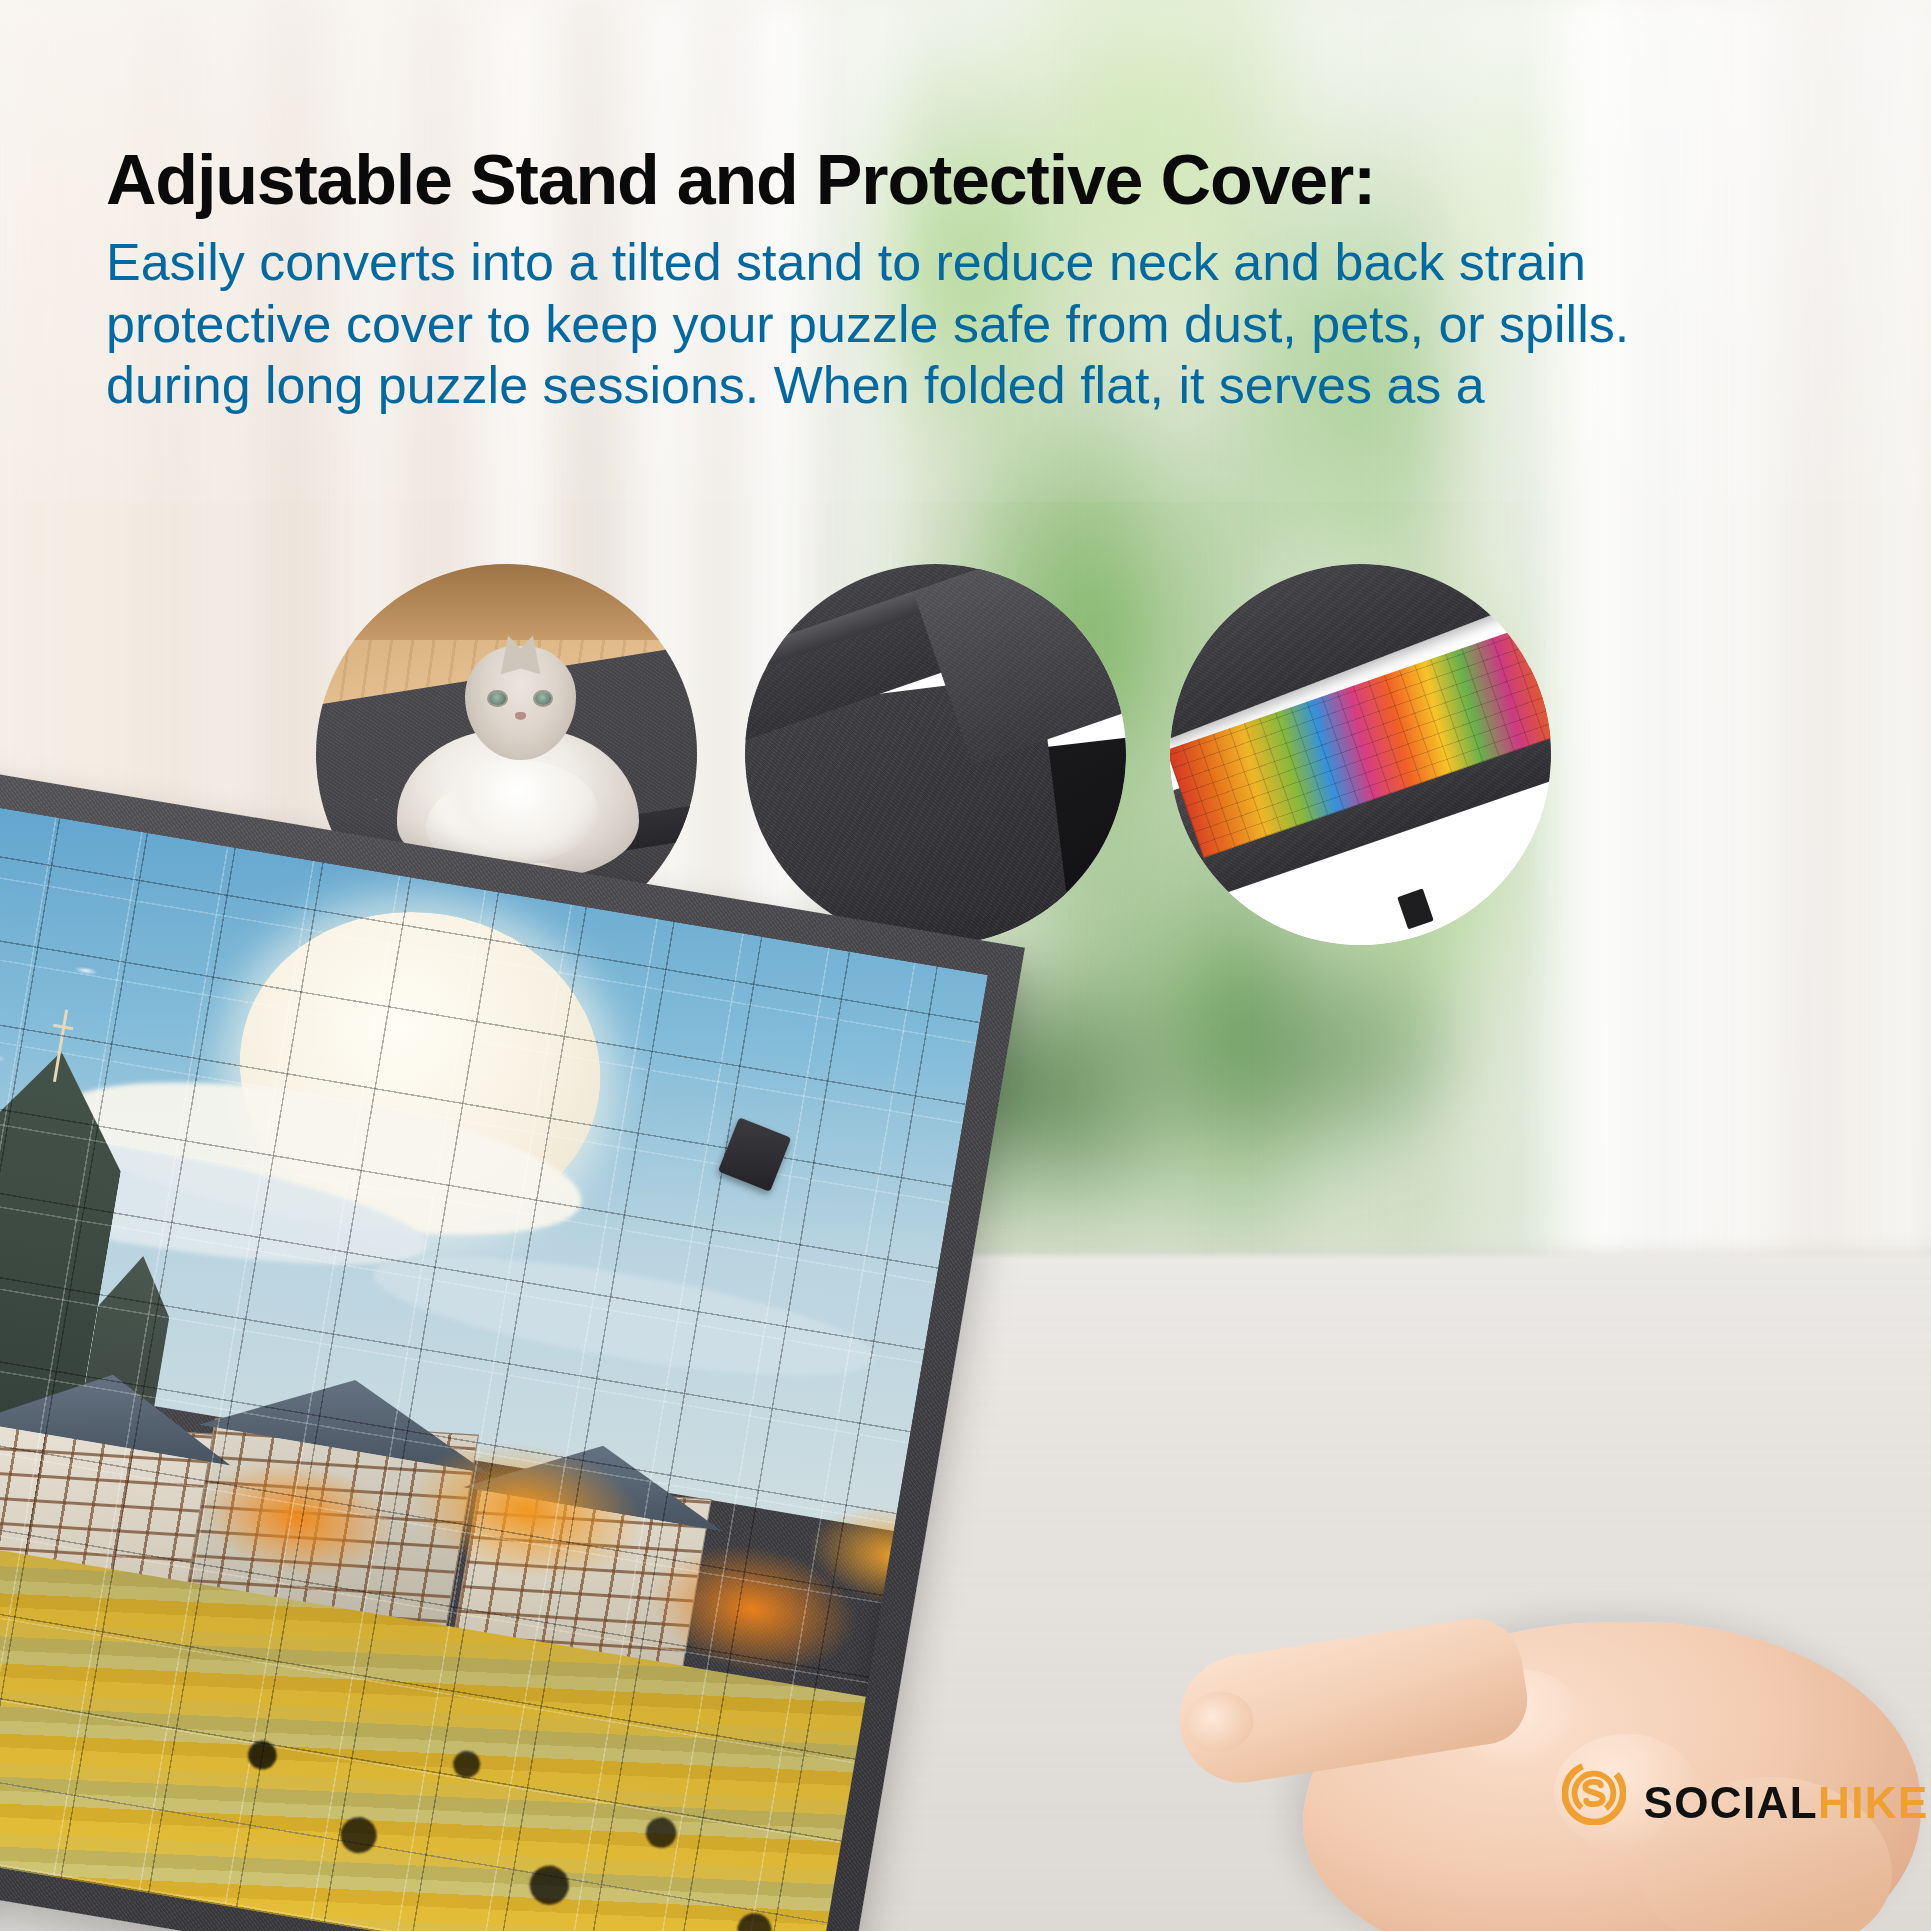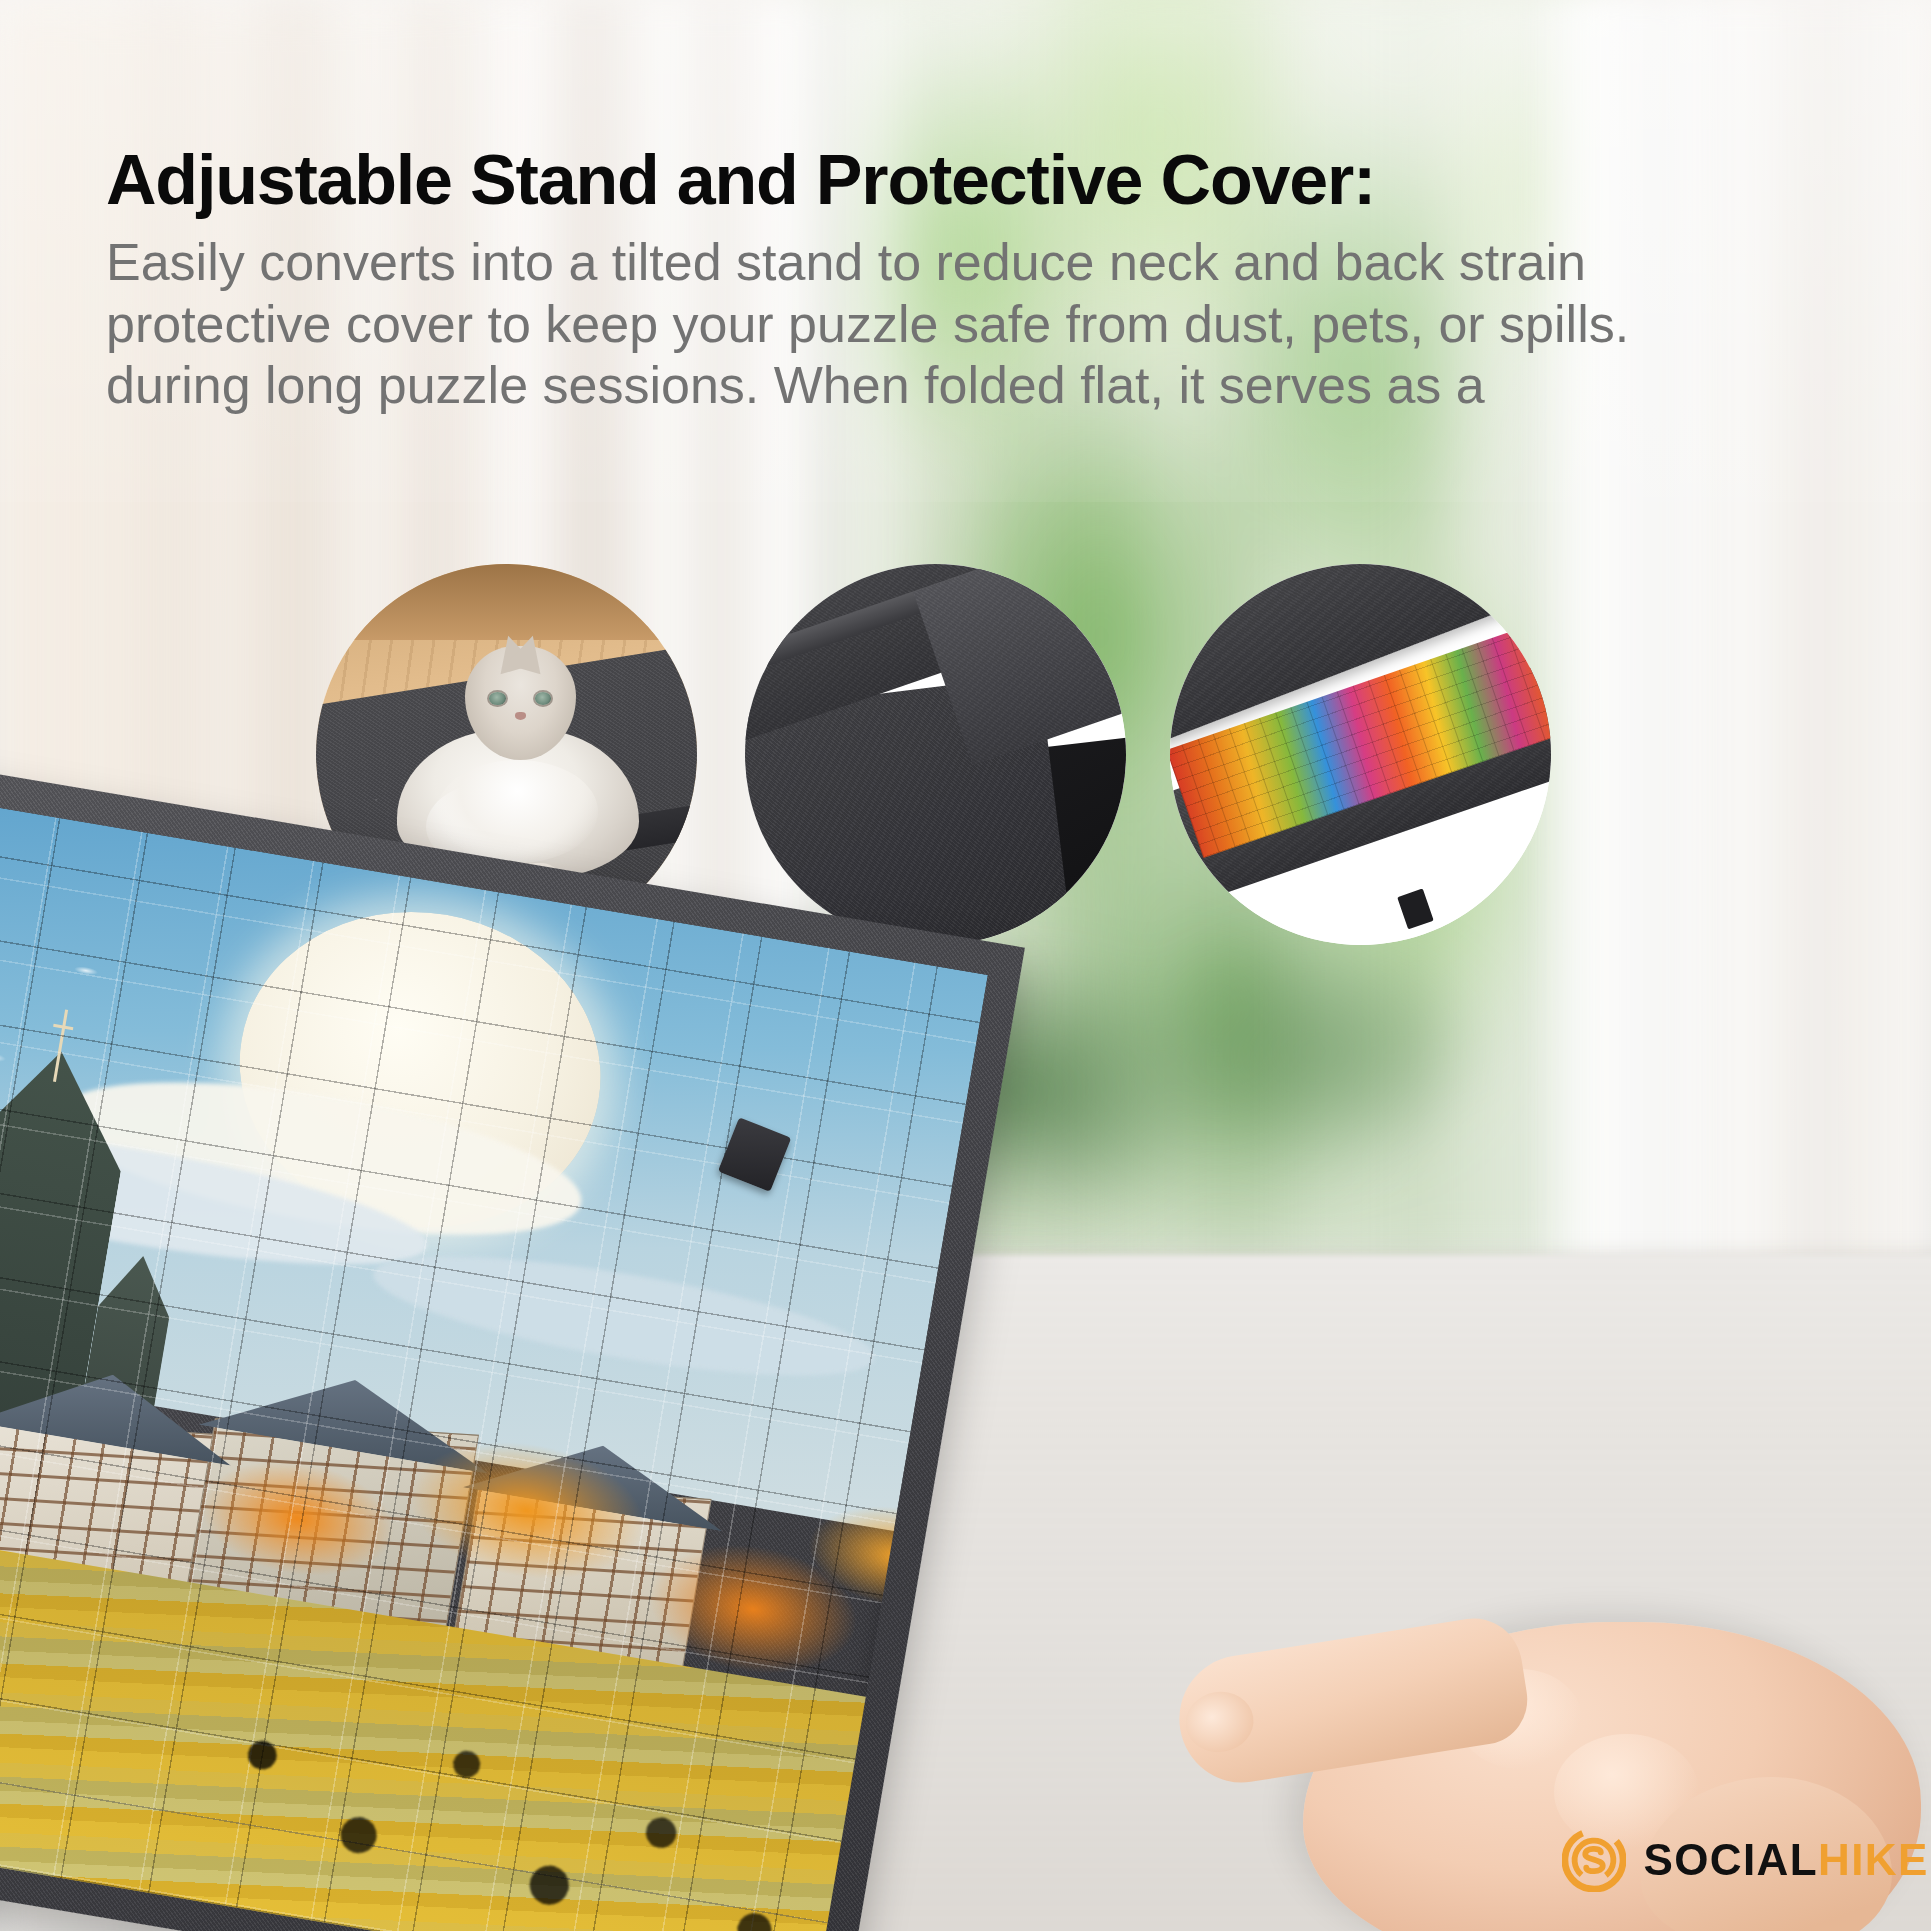--- a/index.html
+++ b/index.html
@@ -95,21 +95,21 @@
   }
 
   
   .text-block { position:absolute; left:106px; top:145px; width:1738px; }
   .headline {
     font-size:70px; font-weight:bold; letter-spacing:-1.2px;
     color:#0a0a0a; line-height:1.0; white-space:nowrap;
   }
   .subcopy {
     margin-top:17.4px; font-size:52px; font-weight:normal;
-    color:#737373; line-height:1.18; max-width:1728px;
+    color:#0369a1; line-height:1.18; max-width:1728px;
   }
   .subcopy span { display:block; }
 
   
   .circles { position:absolute; left:0; top:0; width:1931px; height:1931px; }
   .circ {
     position:absolute; border-radius:50%; overflow:hidden;
     background:#ffffff;
   }
   #circle-1 { left:316px; top:564px; width:381px; height:381px; }
@@ -432,22 +432,22 @@
   .knuckle.k1 { left:319px; top:124px; width:124px; height:100px; }
   .knuckle.k2 { left:415px; top:189px; width:145px; height:116px; }
   .thumb {
     position:absolute; left:502px; top:232px; width:251px; height:174px;
     border-radius:52% 48% 40% 46% / 60% 56% 44% 40%;
     background:linear-gradient(160deg,#f7d8c2,#e6b795 80%);
   }
 
   
   #logo {
-    position:absolute; left:1562px; top:1828px;
-    display:flex; align-items:center; gap:17.4px;
+    position:absolute; left:1562px; top:1761px;
+    display:flex; align-items:flex-end; gap:17.4px;
   }
   .logo-mark { position:relative; width:64px; height:64px; }
   .logo-word {
     font-size:44px; font-weight:bold; letter-spacing:1.4px;
     display:flex; align-items:flex-start; line-height:1;
   }
   .logo-social { color:#111111; }
   .logo-hike   { color:#f0a030; }
 </style>
 </head>

